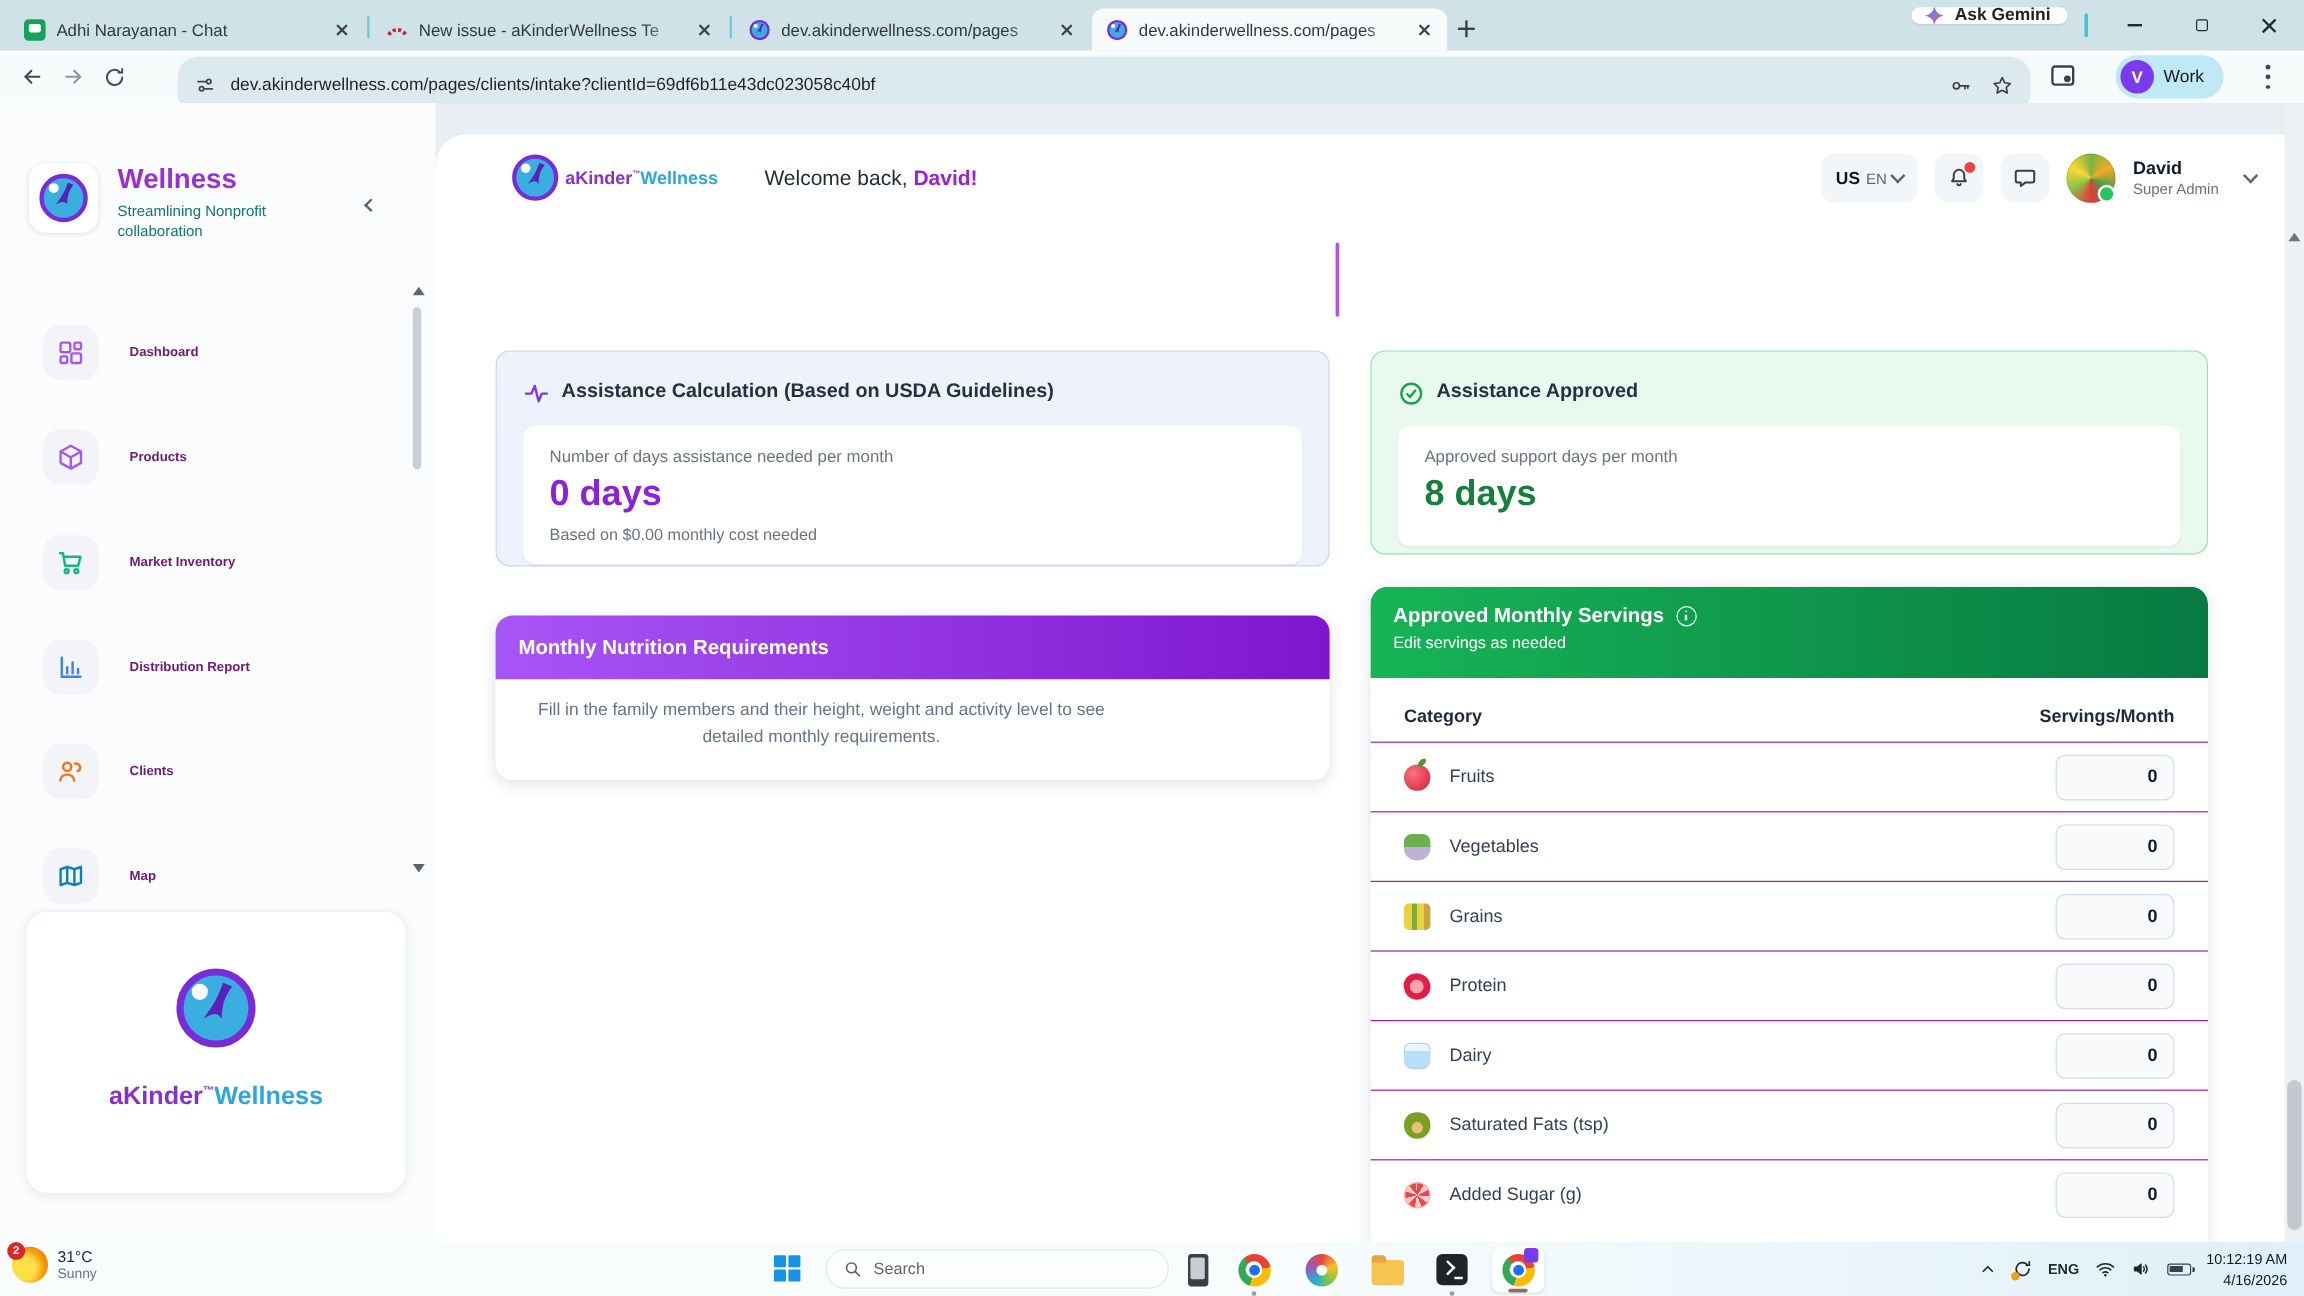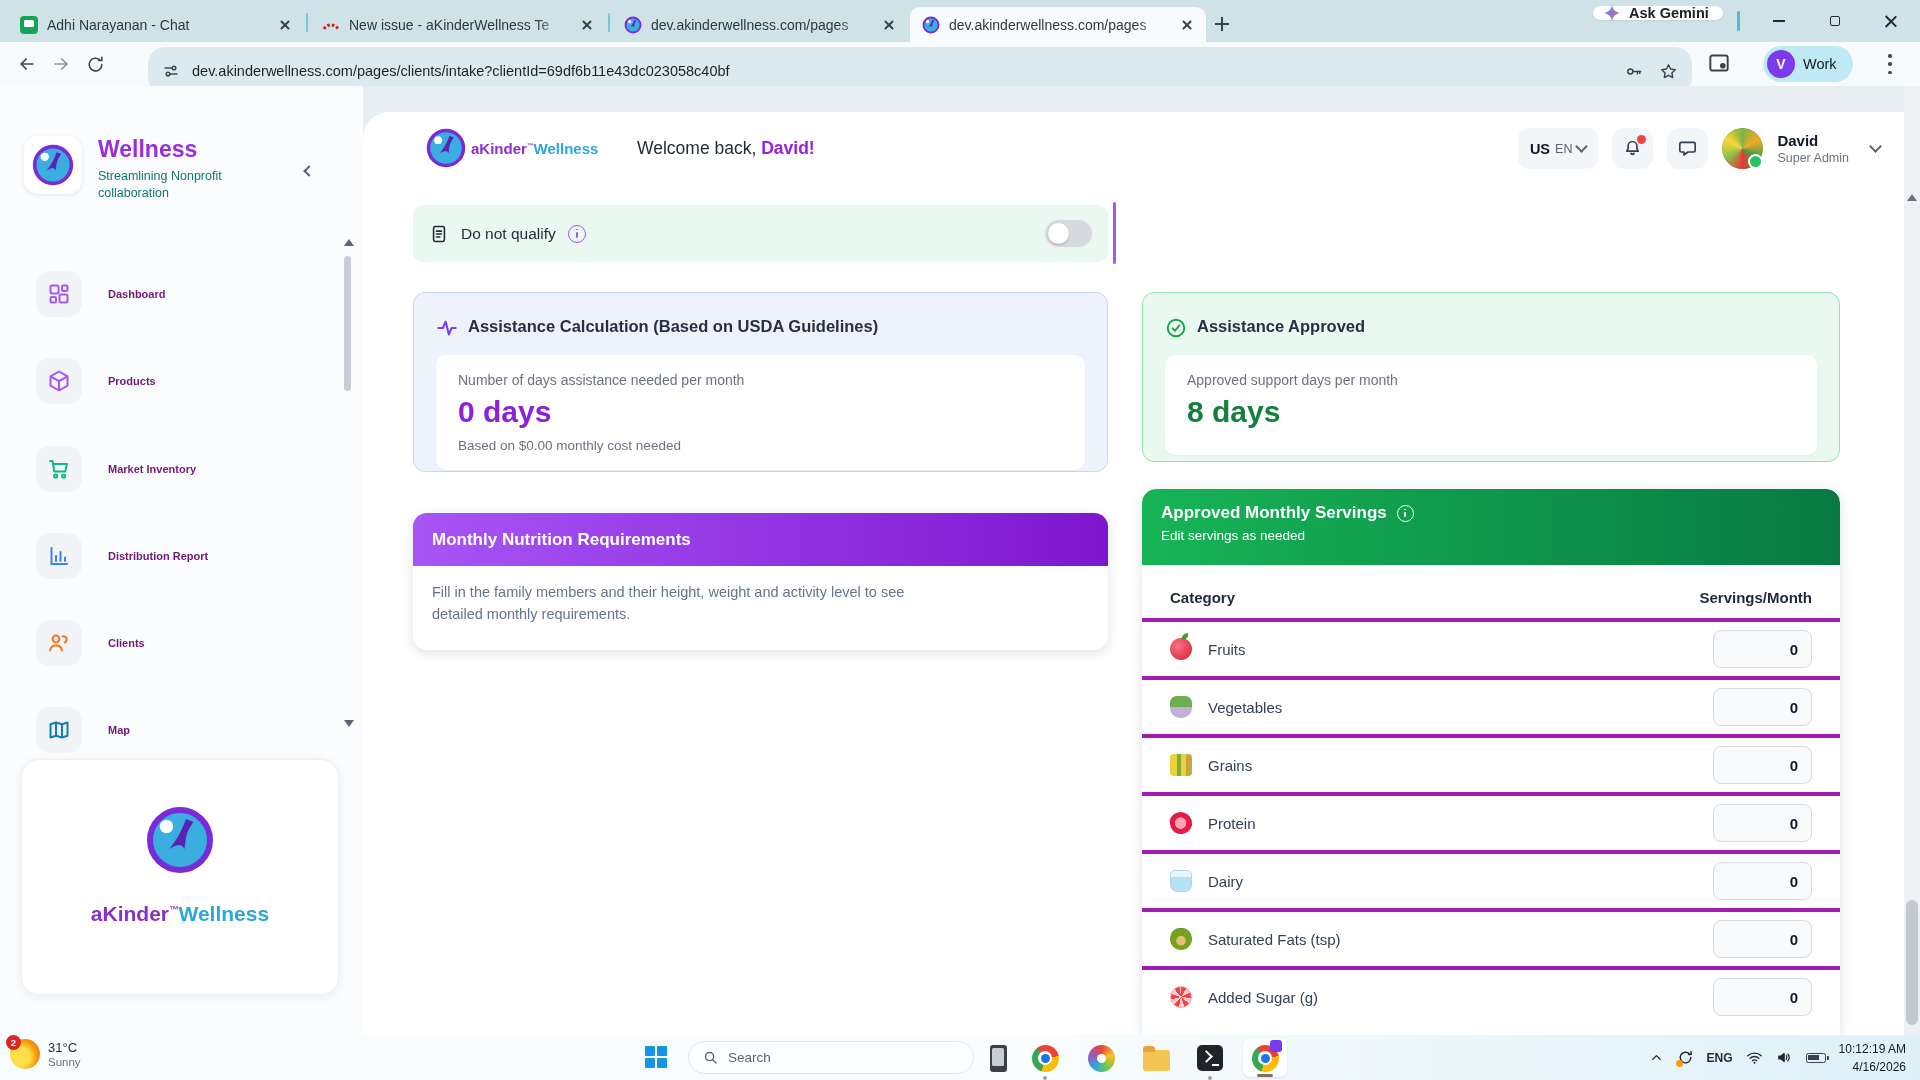--- a/index.html
+++ b/index.html
@@ -112,31 +112,31 @@
   .metric-value { font-size:30px; font-weight:700; margin:7px 0 9px; }
   .calc-value { color:#8b21d8; }
   .metric-note { font-size:13.5px; color:#6b7280; }
   .appr-card { position:absolute; left:779px; top:180px; width:698px; height:170px; background:#e9f9f0; border:1.5px solid #8fe6ae; border-radius:12px; padding:24px 22px 0; }
   .appr-value { color:#15803d; }
 
   .nutri-card { position:absolute; left:50px; top:401px; width:695px; height:137px; background:#fff; border-radius:14px; box-shadow:0 3px 12px rgba(30,40,70,.14); }
   .nutri-head { height:53px; border-radius:14px 14px 0 0; background:linear-gradient(90deg,#a855f7,#7e16ce); display:flex; align-items:center; padding:0 19px;
                 color:#fff; font-size:17px; font-weight:700; }
   .nutri-body { padding:16px 19px; font-size:14.5px; color:#64748b; line-height:1.5; }
-  .nutri-body div { max-width:505px; }
+  .nutri-body div { max-width:505px;text-align:center; }
 
   .srv-panel { position:absolute; left:779px; top:377px; width:698px; height:546px; background:#fff; border-radius:14px 14px 0 0; box-shadow:0 3px 12px rgba(30,40,70,.14); overflow:hidden; }
   .srv-head { height:76px; background:linear-gradient(90deg,#17b456,#077a42); color:#fff; padding:14px 19px 0; border-radius:14px 14px 0 0; }
   .srv-title-row { display:flex; align-items:center; gap:10px; font-size:17px; font-weight:700; }
   .srv-sub { font-size:13.5px; margin-top:5px; }
   .info-ic-w { width:17px; height:17px; border-radius:50%; border:1.6px solid #fff; position:relative; }
   .info-ic-w::before { content:""; position:absolute; left:6.5px; top:3px; width:1.7px; height:1.7px; background:#fff; border-radius:50%; }
   .info-ic-w::after { content:""; position:absolute; left:6.5px; top:6px; width:1.7px; height:5px; background:#fff; border-radius:1px; }
   .srv-cols { display:flex; justify-content:space-between; padding:24px 28px 12px; font-size:15px; font-weight:700; color:#1e293b; }
-  .srv-row { display:flex; align-items:center; height:58px; padding:0 28px; border-top:4px solid #a21caf; gap:16px; }
+  .srv-row { display:flex; align-items:center; height:58px; padding:0 28px; border-top:1px solid #a21caf; gap:16px; }
   .srv-label { font-size:15px; color:#334155; }
   .srv-input { margin-left:auto; width:99px; height:38px; background:#f8fafc; border:1px solid #d3dae3; border-radius:8px;
                display:flex; align-items:center; justify-content:flex-end; padding:0 13px; font-size:15px; font-weight:700; color:#111827; }
 
   
   [data-icon] { width:22px; height:22px; border-radius:50%; position:relative; flex:none; }
   [data-icon="apple"] { background:radial-gradient(circle at 35% 35%, #fb7185, #d21f2f); }
   [data-icon="apple"]::before { content:""; position:absolute; top:-4px; left:11px; width:8px; height:5px; background:#4d9b2f; border-radius:70% 30% 70% 30%; transform:rotate(-28deg); }
   [data-icon="salad"] { background:linear-gradient(180deg,#6fae4e 0 48%,#c0b0d8 48%); border-radius:30% 30% 46% 46%; }
   [data-icon="grains"] { border-radius:4px; background:linear-gradient(90deg,#ead23f 0 30%,#86a93c 30% 50%,#ead23f 50% 75%,#caa53d 75%); }
@@ -450,31 +450,20 @@
         </div>
         <span class="hdr-avatar"></span>
         <span>
           <div class="hdr-user-name">David</div>
           <div class="hdr-user-role">Super Admin</div>
         </span>
         <span class="chev" style="margin:0 6px 4px 8px"></span>
       </div>
     </div>
 
-    <div class="qualify-row">
-      <svg width="20" height="20" viewBox="0 0 24 24" fill="none" stroke="#1f2937" stroke-width="1.9" stroke-linecap="round">
-          <rect x="5.5" y="3" width="13" height="18" rx="2"></rect>
-          <path d="M9 8.5h6"></path>
-          <path d="M9 12h6"></path>
-          <path d="M9 15.5h4"></path>
-        </svg>
-      <span class="qualify-label">Do not qualify</span>
-      <span class="info-ic"></span>
-      <span class="toggle"></span>
-    </div>
     <div class="purple-divider"></div>
 
     <div class="calc-card">
       <div class="card-titlerow">
         <svg width="22" height="22" viewBox="0 0 24 24" fill="none" stroke="#7c3aed" stroke-width="2.2" stroke-linecap="round" stroke-linejoin="round">
             <path d="M2.5 12h5l3-7 3.5 14 3-7h4.5"></path>
           </svg>
         <span>Assistance Calculation (Based on USDA Guidelines)</span>
       </div>
       <div class="inner-card">

